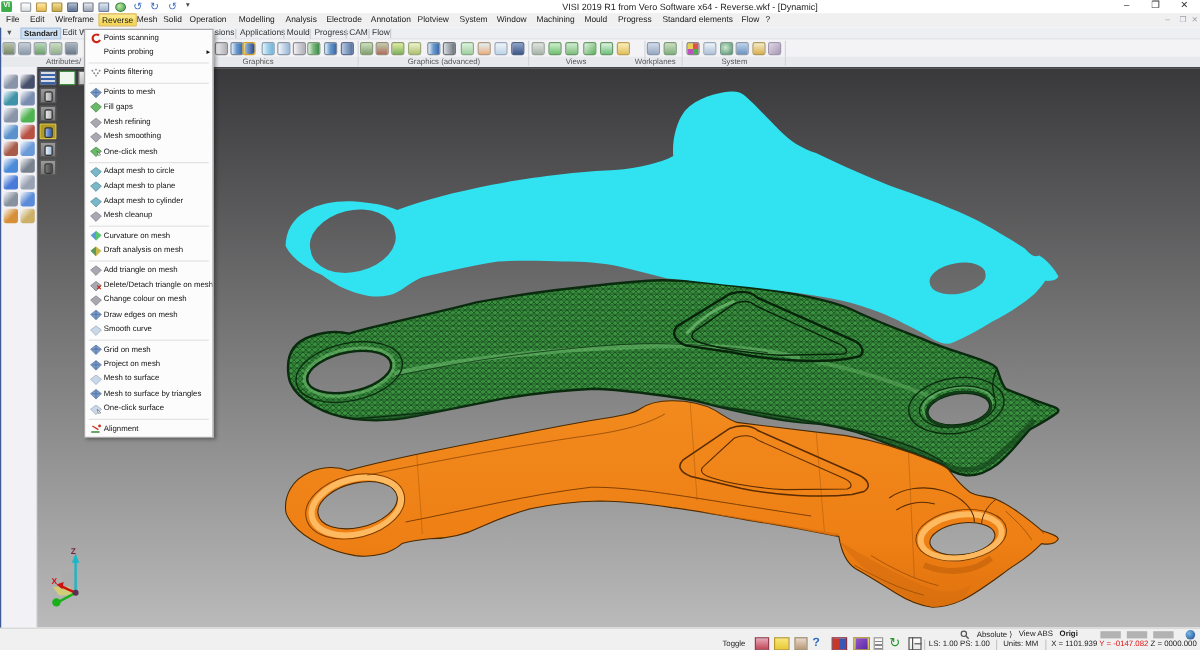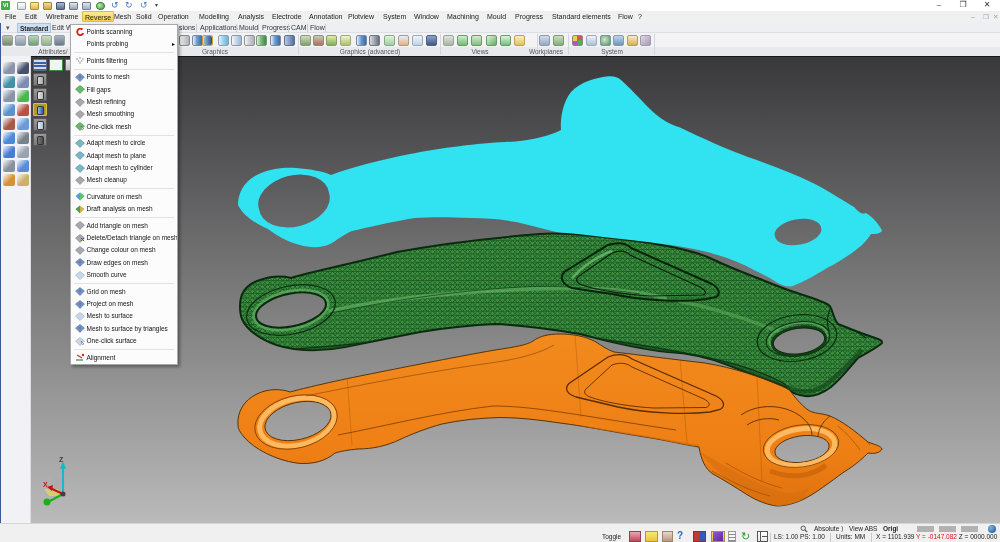--- a/index.html
+++ b/index.html
@@ -58,20 +58,21 @@
   <div class="abs qicon" style="left:30px;background:linear-gradient(#ffe9a0,#e8b84c);border:1px solid #b09040;"></div>
   <div class="abs qicon" style="left:43px;background:linear-gradient(#f4e090,#caa83e);border:1px solid #a08838;"></div>
   <div class="abs qicon" style="left:56px;background:linear-gradient(#aebdd0,#5a6f92);border:1px solid #44587a;"></div>
   <div class="abs qicon" style="left:69px;background:linear-gradient(#e8e8ee,#9aa2b2);border:1px solid #707a8a;"></div>
   <div class="abs qicon" style="left:82px;background:linear-gradient(#dfe6ef,#9fb0c8);border:1px solid #6e7f9a;"></div>
   <div class="abs qicon" style="left:96px;background:radial-gradient(circle at 35% 35%, #bfe8a8, #3f9e3f);border:1px solid #2f7e33;border-radius:50%;"></div>
   <div class="abs" style="left:111px;top:1px;width:10px;height:9px;color:#3f6fc0;font-size:9px;line-height:9px;">↺</div>
   <div class="abs" style="left:125px;top:1px;width:10px;height:9px;color:#3f6fc0;font-size:9px;line-height:9px;">↻</div>
   <div class="abs" style="left:140px;top:1px;width:10px;height:9px;color:#4f79c4;font-size:9px;line-height:9px;">↺</div>
   <div class="abs" style="left:155px;top:3px;width:6px;height:5px;color:#444;font-size:6px;line-height:5px;">▾</div>
+  <div class="abs" id="title-text">VISI 2019 R1 from Vero Software x64 - Reverse.wkf - [Dynamic]</div>
   <div class="abs winbtn" style="left:931px;">–</div>
   <div class="abs winbtn" style="left:955px;">❐</div>
   <div class="abs winbtn" style="left:979px;">✕</div>
 </div>
 
 <div class="abs" id="menubar">
   <span class="mitem" style="left:5px;">File</span>
   <span class="mitem" style="left:25px;">Edit</span>
   <span class="mitem" style="left:46px;">Wireframe</span>
   <span class="mitem" id="mrev" style="left:82px;top:0px;">Reverse</span>

